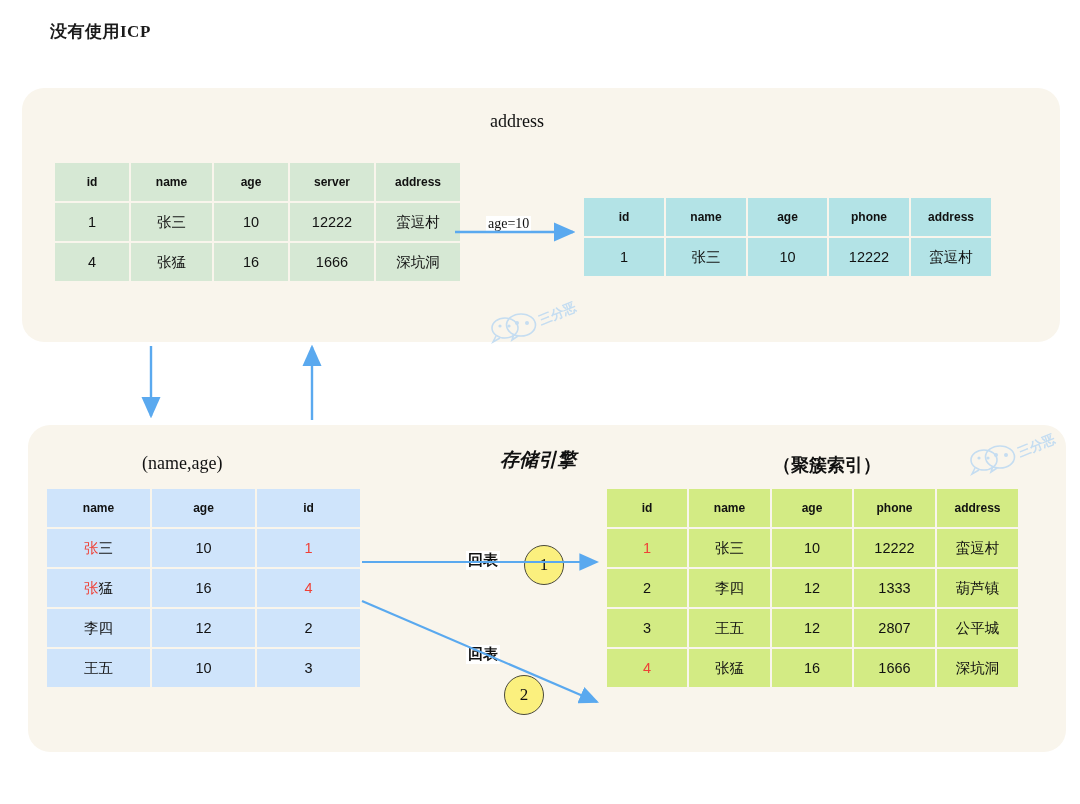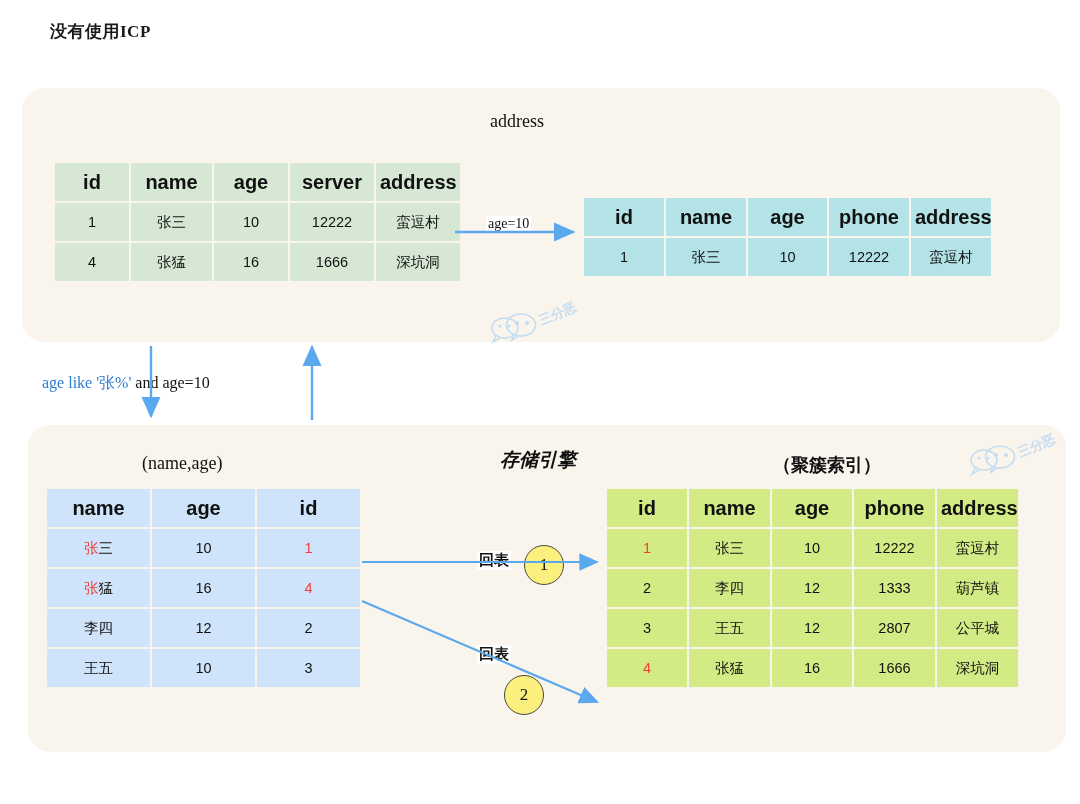--- a/index.html
+++ b/index.html
@@ -63,21 +63,21 @@
     vertical-align: middle;
     font-size: 14.5px;
     color: #111;
     height: 38px;
     padding: 0 4px;
     white-space: nowrap;
     overflow: hidden;
   }
   .tbl tr.hdr td {
     font-weight: bold;
-    font-size: 20px;
+    font-size: 12px;
   }
   .red  { color: #ef4036; }
 
   
   .t-green  td { background: #d6e8d4; }
   .t-cyan   td { background: #b3e3e6; }
   .t-blue   td { background: #cfe4fb; }
   .t-lime   td { background: #d3eb84; }
 
   
@@ -94,21 +94,20 @@
     background: #ffffff;
     font-family: "Liberation Serif", "DejaVu Serif", serif;
     font-size: 14px;
     color: #111;
     padding: 0 2px;
     white-space: nowrap;
   }
   .arrow-label.cjk {
     font-weight: 700;
     font-size: 15px;
-    margin-left: 11px;
   }
   .sql-label {
     position: absolute;
     font-family: "Liberation Serif", "DejaVu Serif", serif;
     font-size: 16px;
     white-space: nowrap;
     background: transparent;
   }
   .sql-label .blue { color: #2b7cd3; }
   .sql-label .blk  { color: #111; }
@@ -203,23 +202,20 @@
           <td><span>张三</span></td>
           <td><span>10</span></td>
           <td><span>12222</span></td>
           <td><span>蛮逗村</span></td>
         </tr>
       </tbody>
   </table>
 
   <div class="arrow-label" style="left:486px; top:216px;">age=10</div>
 
-  <div class="sql-label" style="left:42px; top:373px;">
-    <span class="blue">age like '张%'</span><span class="blk"> and age=10</span>
-  </div>
 
   <div class="panel" id="engine-panel">
     <div class="panel-title" style="left:114px; top:28px;">(name,age)</div>
     <div class="panel-title serif-bold" style="left:448px; top:22px;margin-left:24px;">存储引擎</div>
     <div class="panel-title" style="left:745px; top:28px;font-weight:bold;">（聚簇索引）</div>
   </div>
 
   <table class="tbl t-blue" id="secondary-index-table" style="left:45px; top:487px; width:313px;">
     <colgroup>
         <col style="width:103px">

